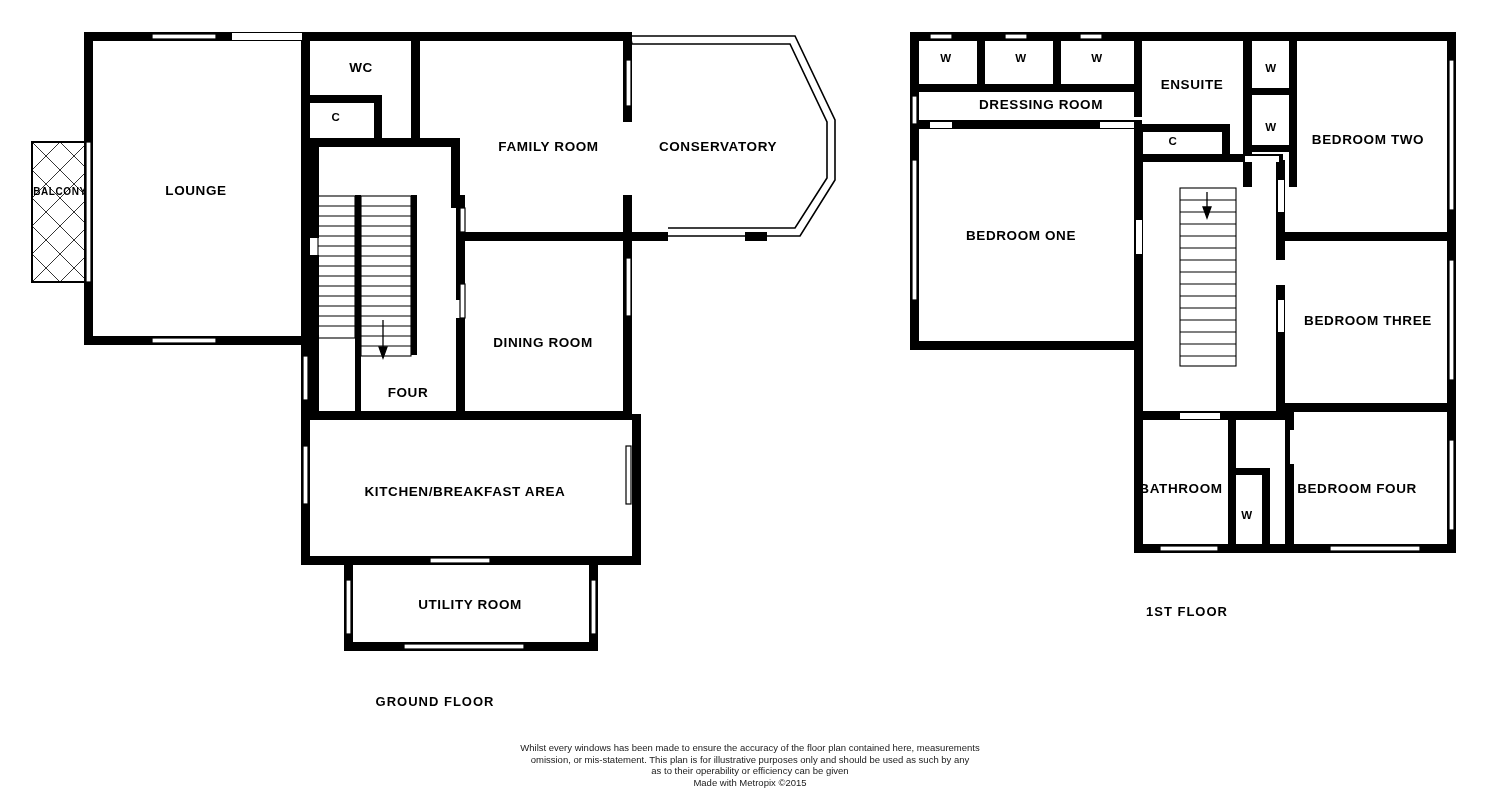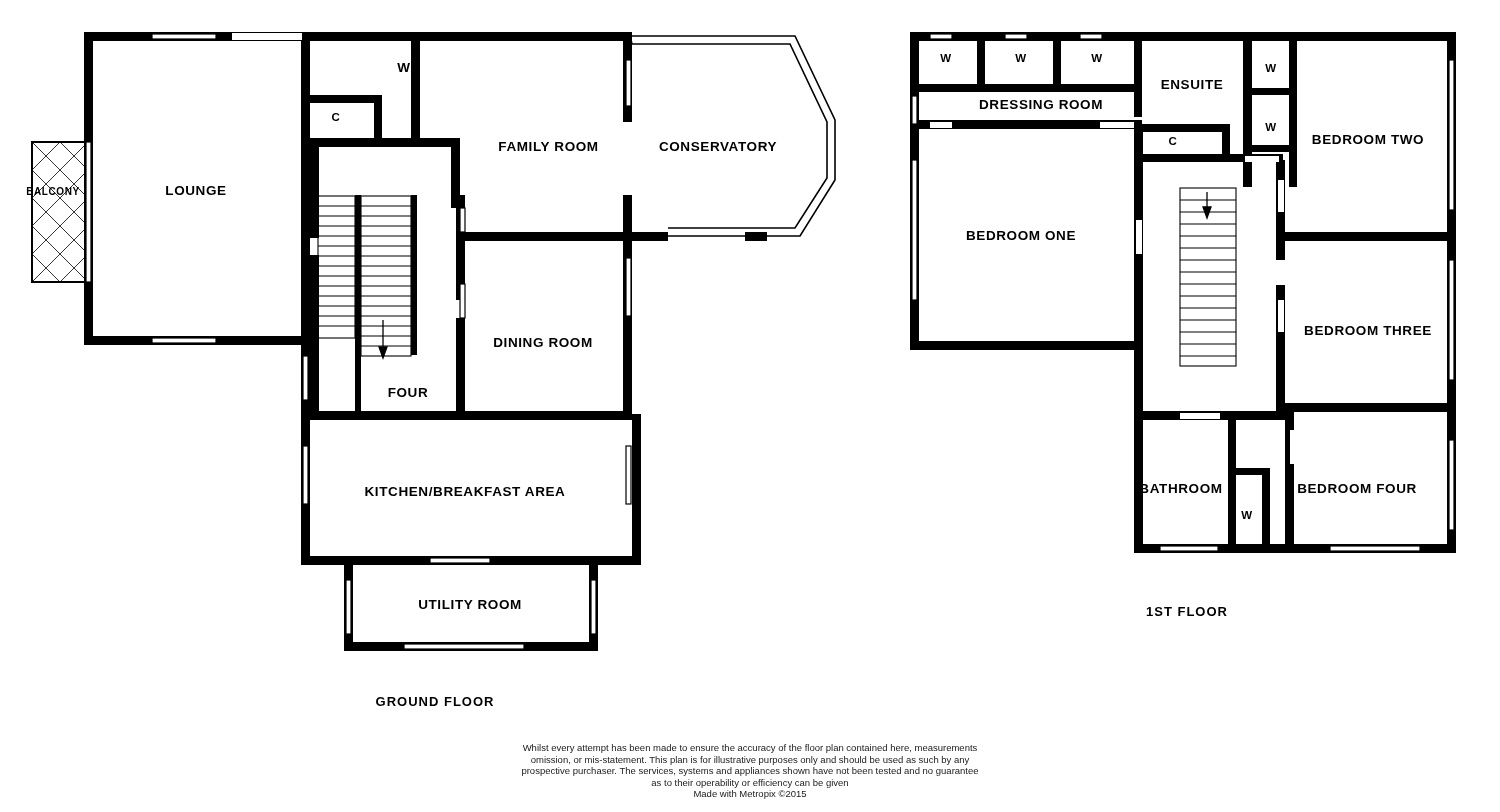--- a/index.html
+++ b/index.html
@@ -297,48 +297,47 @@
       <line x1="1180" y1="344" x2="1236" y2="344"></line>
       <line x1="1180" y1="356" x2="1236" y2="356"></line>
     </g>
     <g stroke="#000" stroke-width="1.3" fill="#000">
       <line x1="1207" y1="192" x2="1207" y2="212"></line>
       <polygon points="1207,218 1203,207 1211,207"></polygon>
     </g>
   </g>
 </svg>
 
-<div class="lbl tiny-label" style="left:53px; top:191px;">BALCONY</div>
+<div class="lbl tiny-label" style="left:60px; top:191px;">BALCONY</div>
 <div class="lbl room-label" style="left:196px; top:190px;">LOUNGE</div>
-<div class="lbl room-label" style="left:361px; top:67px;margin-left:48px;">WC</div>
+<div class="lbl room-label" style="left:361px; top:67px;">WC</div>
 <div class="lbl small-label" style="left:336px; top:117px;">C</div>
 <div class="lbl room-label" style="left:543px; top:146px;padding-left:11px;">FAMILY ROOM</div>
 <div class="lbl room-label" style="left:718px; top:146px;">CONSERVATORY</div>
 <div class="lbl room-label" style="left:543px; top:342px;">DINING ROOM</div>
 <div class="lbl room-label" style="left:408px; top:392px;">FOUR</div>
 <div class="lbl room-label" style="left:465px; top:491px;">KITCHEN/BREAKFAST AREA</div>
 <div class="lbl room-label" style="left:470px; top:604px;">UTILITY ROOM</div>
 
 <div class="lbl small-label" style="left:946px; top:58px;">W</div>
 <div class="lbl small-label" style="left:1021px; top:58px;">W</div>
 <div class="lbl small-label" style="left:1097px; top:58px;">W</div>
 <div class="lbl room-label" style="left:1192px; top:84px;">ENSUITE</div>
 <div class="lbl small-label" style="left:1271px; top:68px;">W</div>
 <div class="lbl room-label" style="left:1026px; top:104px;margin-left:15px;">DRESSING ROOM</div>
 <div class="lbl small-label" style="left:1271px; top:127px;">W</div>
 <div class="lbl room-label" style="left:1368px; top:139px;">BEDROOM TWO</div>
 <div class="lbl small-label" style="left:1173px; top:141px;">C</div>
 <div class="lbl room-label" style="left:1021px; top:235px;">BEDROOM ONE</div>
-<div class="lbl room-label" style="left:1368px; top:320px;margin-top:10px;">BEDROOM THREE</div>
+<div class="lbl room-label" style="left:1368px; top:320px;">BEDROOM THREE</div>
 <div class="lbl room-label" style="left:1181px; top:488px;">BATHROOM</div>
 <div class="lbl small-label" style="left:1247px; top:515px;">W</div>
 <div class="lbl room-label" style="left:1357px; top:488px;">BEDROOM FOUR</div>
 
 <div class="lbl floor-label" style="left:435px; top:701px;">GROUND FLOOR</div>
 <div class="lbl floor-label" style="left:1187px; top:611px;">1ST FLOOR</div>
 
 <div class="disclaimer">
-  <div>Whilst every attempt has been made to ensure the accuracy of the floor plan contained here, measurements</div>
+  <div>Whilst every windows has been made to ensure the accuracy of the floor plan contained here, measurements</div>
   <div>omission, or mis-statement. This plan is for illustrative purposes only and should be used as such by any</div>
-  <div>prospective purchaser. The services, systems and appliances shown have not been tested and no guarantee</div>
   <div>as to their operability or efficiency can be given</div>
   <div class="made">Made with Metropix ©2015</div>
 </div>
 
 </body></html>

